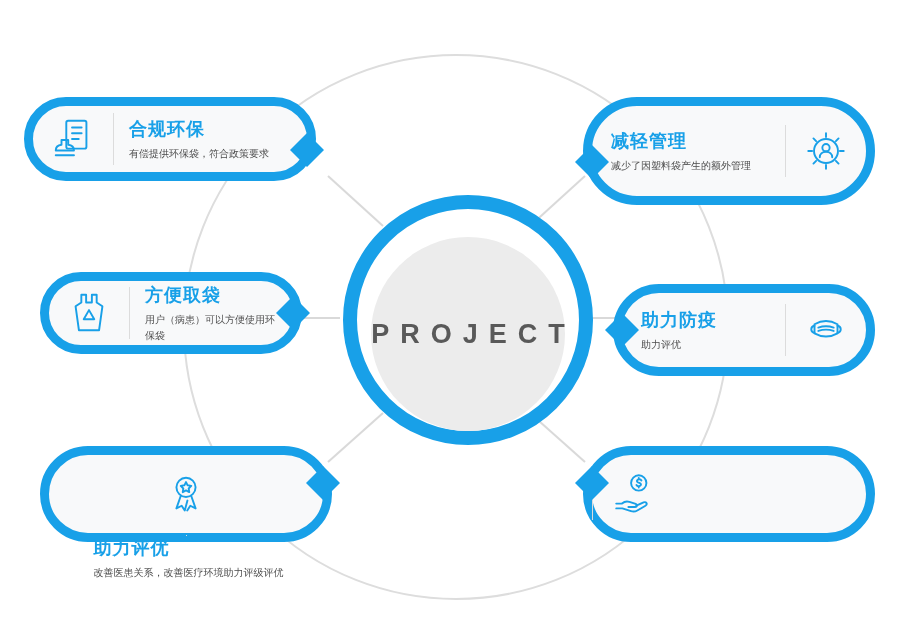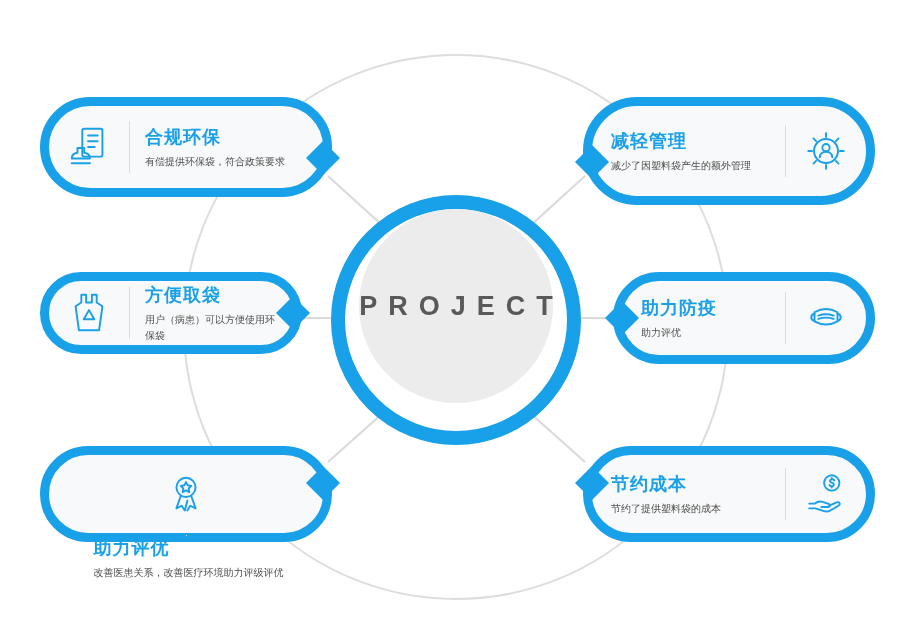--- a/index.html
+++ b/index.html
@@ -51,26 +51,26 @@
   }
   .card-desc {
     color:var(--desc-text,#4d4d4d);
     font-size:10px;
     line-height:1.55;
   }
 
   
   .center-circle {
     position:absolute;
-    left:331px; top:195px;
+    left:343px; top:195px;
     width:250px; height:250px;
     border-radius:50%;
     border:14px solid var(--accent,#18A0E8);
     background:#ffffff;
-    display:flex; align-items:flex-start; justify-content:center;
+    display:flex; align-items:flex-end; justify-content:center;
     z-index:3;
   }
   .center-inner {
     width:194px; height:194px;
     border-radius:50%;
     background:var(--center-fill,#ececec);
     display:flex; flex-direction:column;
     align-items:center; justify-content:center;
   }
   .center-text {
@@ -100,21 +100,21 @@
   <svg class="bg-lines" width="913" height="634" viewBox="0 0 913 634">
     <circle cx="456" cy="327" r="272" fill="none" stroke="#dddddd" stroke-width="2"></circle>
     <line x1="328" y1="176" x2="383" y2="226" stroke="#d9d9d9" stroke-width="2"></line>
     <line x1="585" y1="176" x2="530" y2="226" stroke="#d9d9d9" stroke-width="2"></line>
     <line x1="296" y1="318" x2="340" y2="318" stroke="#d9d9d9" stroke-width="2"></line>
     <line x1="573" y1="318" x2="617" y2="318" stroke="#d9d9d9" stroke-width="2"></line>
     <line x1="328" y1="462" x2="383" y2="413" stroke="#d9d9d9" stroke-width="2"></line>
     <line x1="585" y1="462" x2="530" y2="413" stroke="#d9d9d9" stroke-width="2"></line>
   </svg>
 
-  <div class="pill left" style="left:40px;top:97px;width:292px;height:100px;">
+  <div class="pill left" style="left:24px;top:97px;width:292px;height:84px;">
     <span class="tip tip-low"></span>
     <div class="icon-box">
       <svg class="icon" viewBox="0 0 48 48">
         <rect x="17" y="5" width="21" height="29" rx="2"></rect>
         <line x1="23" y1="12" x2="33" y2="12"></line>
         <line x1="23" y1="18" x2="33" y2="18"></line>
         <line x1="23" y1="24" x2="30" y2="24"></line>
         <path d="M12 25 h7 v5 c4 .5 6 3 6 6 H6 c0-3 2-5.5 6-6 z"></path>
         <line x1="6" y1="41" x2="25" y2="41"></line>
       </svg>
@@ -168,43 +168,39 @@
     <div class="icon-box">
       <svg class="icon" viewBox="0 0 48 48">
         <circle cx="24" cy="24" r="12.5"></circle>
         <path d="M24 5.5 v4 M24 38.5 v4 M5.5 24 h4 M38.5 24 h4 M10.9 10.9 l2.8 2.8 M34.3 34.3 l2.8 2.8 M37.1 10.9 l-2.8 2.8 M13.7 34.3 l-2.8 2.8"></path>
         <circle cx="24" cy="20.5" r="3.8"></circle>
         <path d="M17.5 30.5 c0-3.6 2.9-5.8 6.5-5.8 s6.5 2.2 6.5 5.8"></path>
       </svg>
     </div>
   </div>
 
-  <div class="pill right" style="left:613px;top:272px;width:262px;height:92px;">
+  <div class="pill right" style="left:613px;top:284px;width:262px;height:92px;">
     <span class="tip tip-center"></span>
     <div class="text-box">
       <div class="card-title">助力防疫</div>
       <div class="card-desc">助力评优</div>
     </div>
     <div class="vdiv"></div>
     <div class="icon-box">
       <svg class="icon" viewBox="0 0 48 48">
         <path d="M12 18 c8-4.5 16-4.5 24 0 v9.5 c-8 4.5-16 4.5-24 0 z"></path>
         <path d="M16 21.5 c5.3-1.8 10.7-1.8 16 0"></path>
         <path d="M16 25 c5.3-1.8 10.7-1.8 16 0"></path>
         <path d="M12 19.5 c-4.5.8-4.5 6.8 0 7.6 M36 19.5 c4.5.8 4.5 6.8 0 7.6"></path>
       </svg>
     </div>
   </div>
 
   <div class="pill right" style="left:583px;top:446px;width:292px;height:96px;">
     <span class="tip tip-high"></span>
-    <div class="text-box">
-      <div class="card-title">节约成本</div>
-      <div class="card-desc">节约了提供塑料袋的成本</div>
-    </div>
     <div class="vdiv"></div>
     <div class="icon-box">
       <svg class="icon" viewBox="0 0 48 48">
         <circle cx="30" cy="12.5" r="8"></circle>
         <path d="M32.8 9.8 c-.6-1-2.3-1.4-3.6-.8 -1.5.7-1.5 2.3 0 2.9 l2 .7 c1.5.6 1.5 2.2 0 2.9 -1.3.6-3 .2-3.6-.8 M30 7.2 v1.2 M30 16 v1.2"></path>
         <path d="M6.5 34 h6 c2.2-2 5-2.8 7.8-1.8 l6.5 2.2 c2 .7 1.6 3.2-.6 3.2 h-7"></path>
         <path d="M27.5 36.2 l7.5-3.4 c2.8-1.2 4.6 1.8 2 3.4 l-8.5 5 c-2 1.2-4.4 1.4-6.6.7 l-9-2.9 h-6.4"></path>
       </svg>
     </div>
   </div>

